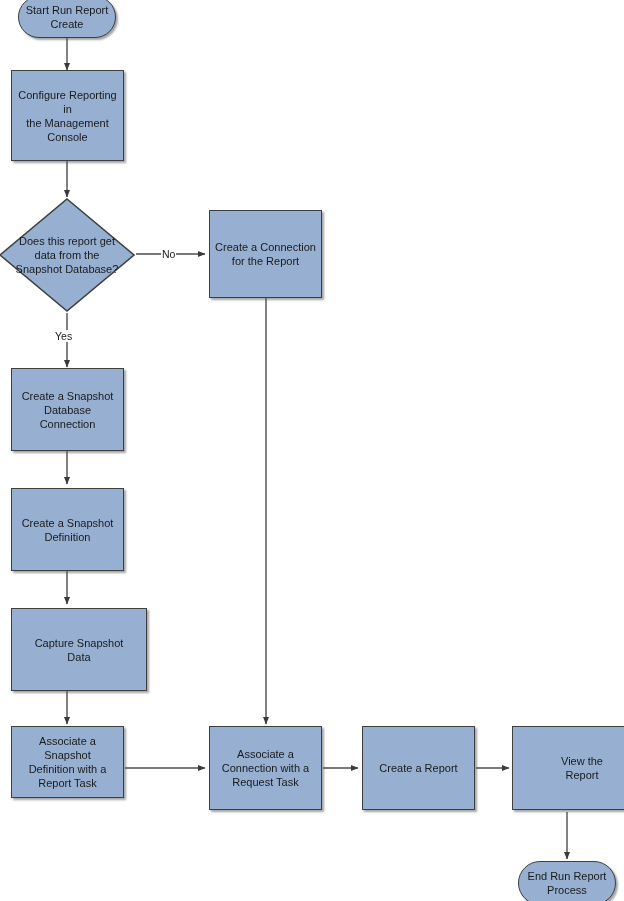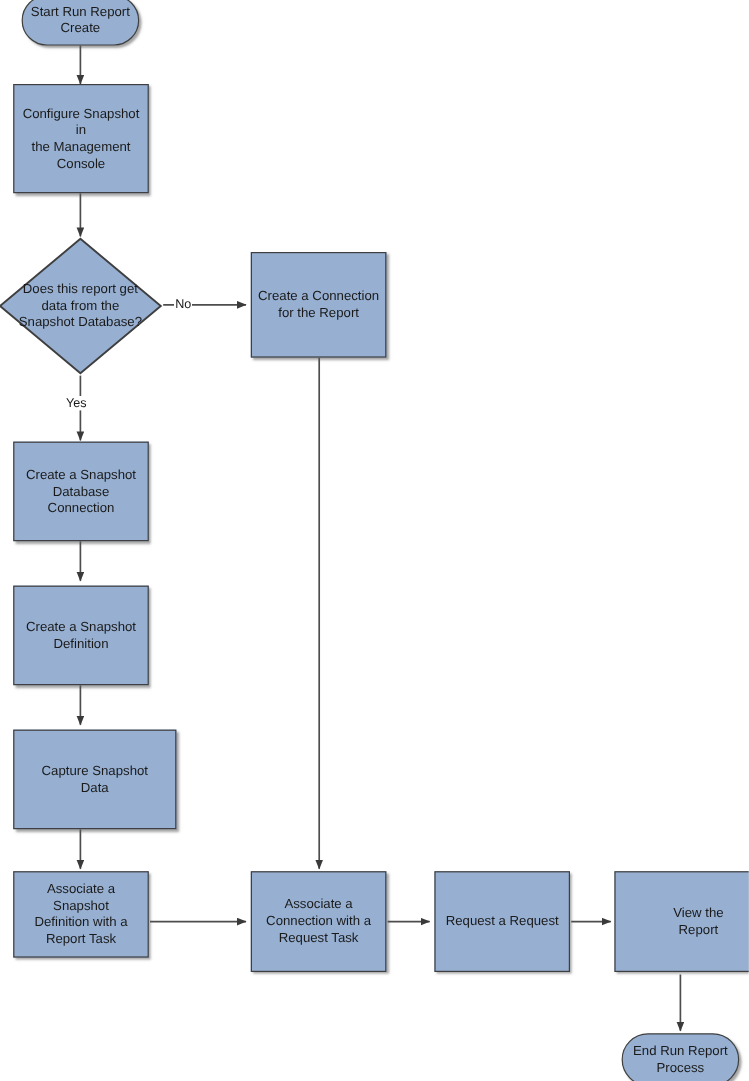--- a/index.html
+++ b/index.html
@@ -97,21 +97,21 @@
       <path d="M567,812 L567,859"></path>
     </g>
   </svg>
 
   <div class="node terminator" style="left:18px; top:-4px; width:98px; height:42px;">
     <span>Start Run Report
 Create</span>
   </div>
 
   <div class="node process" style="left:11px; top:70px; width:113px; height:91px;">
-    <span>Configure Snapshot in
+    <span>Configure Reporting in
 the Management
 Console</span>
   </div>
 
   <div class="node decision" style="left:-2px; top:197px; width:138px; height:116px;">
     <svg class="dia-svg" viewBox="0 0 138 116" preserveAspectRatio="none">
       <polygon points="69,2 136,58 69,114 2,58" fill="#97b0d2" stroke="#3f3f3f" stroke-width="1.6"></polygon>
     </svg>
     <span class="dia-label">Does this report get
 data from the
@@ -144,28 +144,28 @@
 Report Task</span>
   </div>
 
   <div class="node process" style="left:209px; top:726px; width:113px; height:84px;">
     <span>Associate a
 Connection with a
 Request Task</span>
   </div>
 
   <div class="node process" style="left:362px; top:726px; width:113px; height:84px;">
-    <span>Request a Request</span>
+    <span>Create a Report</span>
   </div>
 
   <div class="node process" style="left:512px; top:726px; width:113px; height:84px;padding-left:31px;">
     <span>View the Report</span>
   </div>
 
   <div class="node terminator" style="left:518px; top:861px; width:98px; height:44px;">
     <span>End Run Report
 Process</span>
   </div>
 
-  <span class="edge-label" style="left:145px; top:248px;">No</span>
+  <span class="edge-label" style="left:161px; top:248px;">No</span>
   <span class="edge-label" style="left:54px; top:330px;">Yes</span>
 
 </div>
 
 </body></html>

